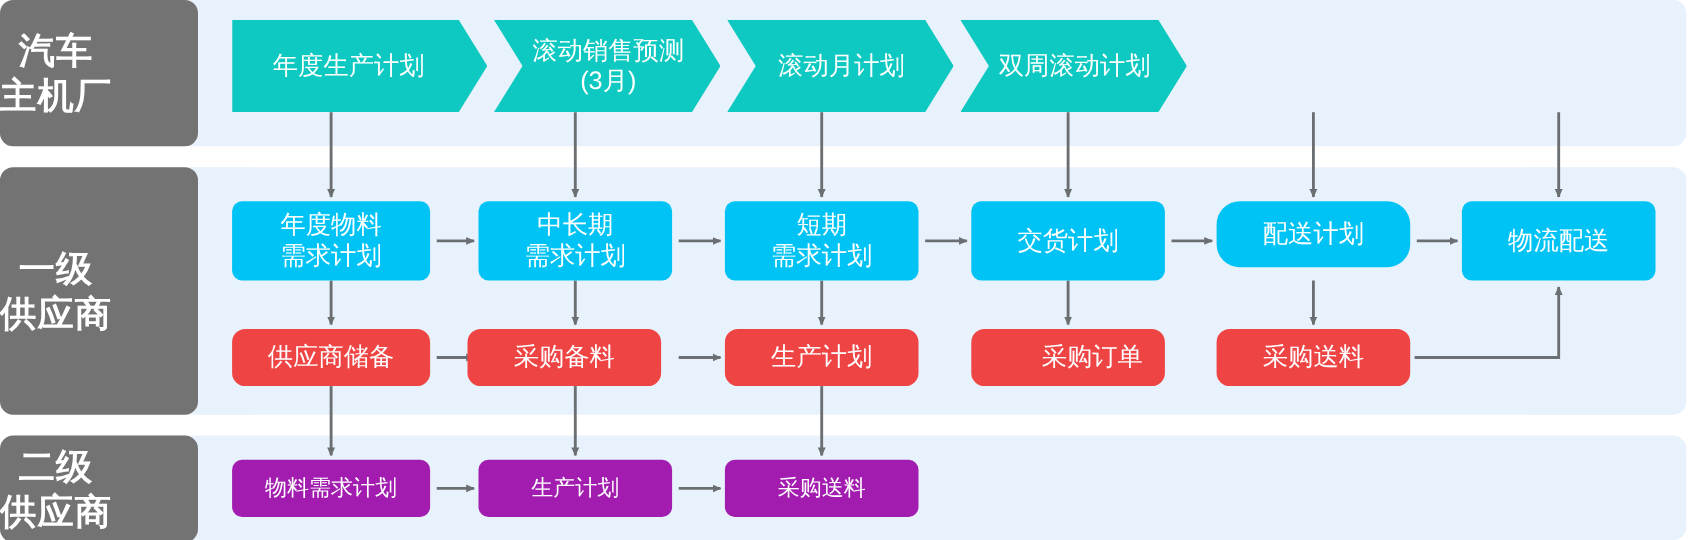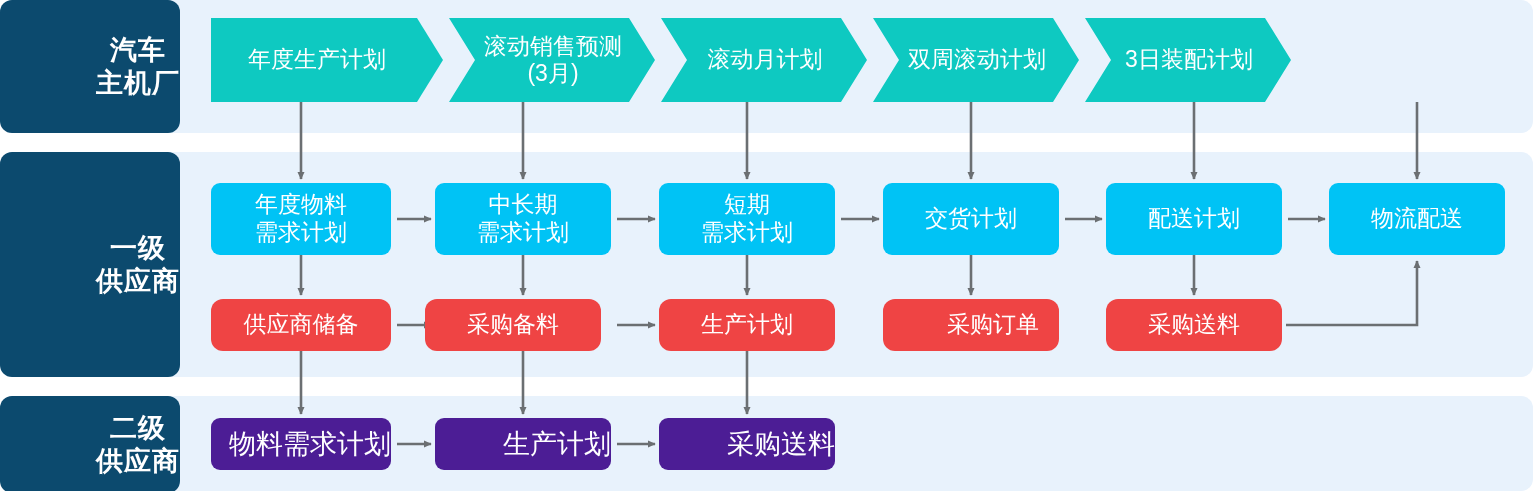--- a/index.html
+++ b/index.html
@@ -13,23 +13,23 @@
 
   
   .band{position:absolute;left:0;background:#e8f2fc;border-radius:12px;}
   #band-oem{top:0;width:1533px;height:133px;}
   #band-t1 {top:152px;width:1533px;height:225px;}
   #band-t2 {top:396px;width:1533px;height:95px;}
 
   
   .cat{
     position:absolute;left:0;width:180px;
-    background:#0c4a6e;border-radius:12px;
-    display:flex;align-items:center;justify-content:flex-end;
-    color:#fff;font-weight:bold;font-size:27px;line-height:1.22;
+    background:#737373;border-radius:12px;
+    display:flex;align-items:center;justify-content:flex-start;
+    color:#fff;font-weight:bold;font-size:33px;line-height:1.22;
     text-align:center;letter-spacing:1px;
   }
   #cat-oem{top:0;height:133px;}
   #cat-t1 {top:152px;height:225px;}
   #cat-t2 {top:396px;height:97px;}
 
   
   #chev-strip{position:absolute;top:18px;left:211px;height:84px;display:flex;}
   .chev{
     position:relative;height:84px;background:#0ec9c1;
@@ -50,21 +50,21 @@
 
   
   .node{
     position:absolute;box-sizing:border-box;
     display:flex;align-items:center;justify-content:center;
     color:#ffffff;text-align:center;line-height:1.2;
     border-radius:9px;
   }
   .node.cyan  {background:#00c3f5;font-size:23px;}
   .node.tan   {background:#ef4444;font-size:23px;border-radius:12px;}
-  .node.purple{background:#4c1d95;font-size:27px;justify-content:flex-end;}
+  .node.purple{background:#a21caf;font-size:20px;}
 
   
   #wires{position:absolute;top:0;left:0;width:1537px;height:491px;pointer-events:none;}
 </style>
 </head>
 <body>
 
 <div id="stage">
 
   <div class="band" id="band-oem"></div>
@@ -86,23 +86,20 @@
         <span class="ctxt">年度生产计划</span>
       </div>
       <div class="chev mid" style="width: 206px;">
         <span class="ctxt">滚动销售预测<br>(3月)</span>
       </div>
       <div class="chev mid" style="width: 206px;">
         <span class="ctxt">滚动月计划</span>
       </div>
       <div class="chev mid" style="width: 206px;">
         <span class="ctxt">双周滚动计划</span>
-      </div>
-      <div class="chev mid" style="width: 206px;">
-        <span class="ctxt">3日装配计划</span>
       </div>
     </div>
 
   <svg id="wires" viewBox="0 0 1537 491" xmlns="http://www.w3.org/2000/svg">
     <defs>
       <marker id="ah" markerWidth="9" markerHeight="9" refX="7.2" refY="4.5" orient="auto" markerUnits="userSpaceOnUse">
         <path d="M0,0.9 L8,4.5 L0,8.1 z" fill="#6b6f72"></path>
       </marker>
     </defs>
     <g id="wire-group" stroke="#6b6f72" stroke-width="2.6" fill="none">
@@ -139,21 +136,21 @@
       </div>
       <div class="node cyan" style="left: 435px; top: 183px; width: 176px; height: 72px;">
         <span>中长期<br>需求计划</span>
       </div>
       <div class="node cyan" style="left: 659px; top: 183px; width: 176px; height: 72px;">
         <span>短期<br>需求计划</span>
       </div>
       <div class="node cyan" style="left: 883px; top: 183px; width: 176px; height: 72px;">
         <span>交货计划</span>
       </div>
-      <div class="node cyan" style="left: 1106px; top: 183px; width: 176px; height: 72px;">
+      <div class="node cyan" style="left: 1106px; top: 183px; width: 176px; height: 60px; border-radius: 21px;">
         <span>配送计划</span>
       </div>
       <div class="node cyan" style="left: 1329px; top: 183px; width: 176px; height: 72px;">
         <span>物流配送</span>
       </div>
       <div class="node tan" style="left: 211px; top: 299px; width: 180px; height: 52px;">
         <span>供应商储备</span>
       </div>
       <div class="node tan" style="left: 425px; top: 299px; width: 176px; height: 52px; justify-content: center;">
         <span>采购备料</span>

